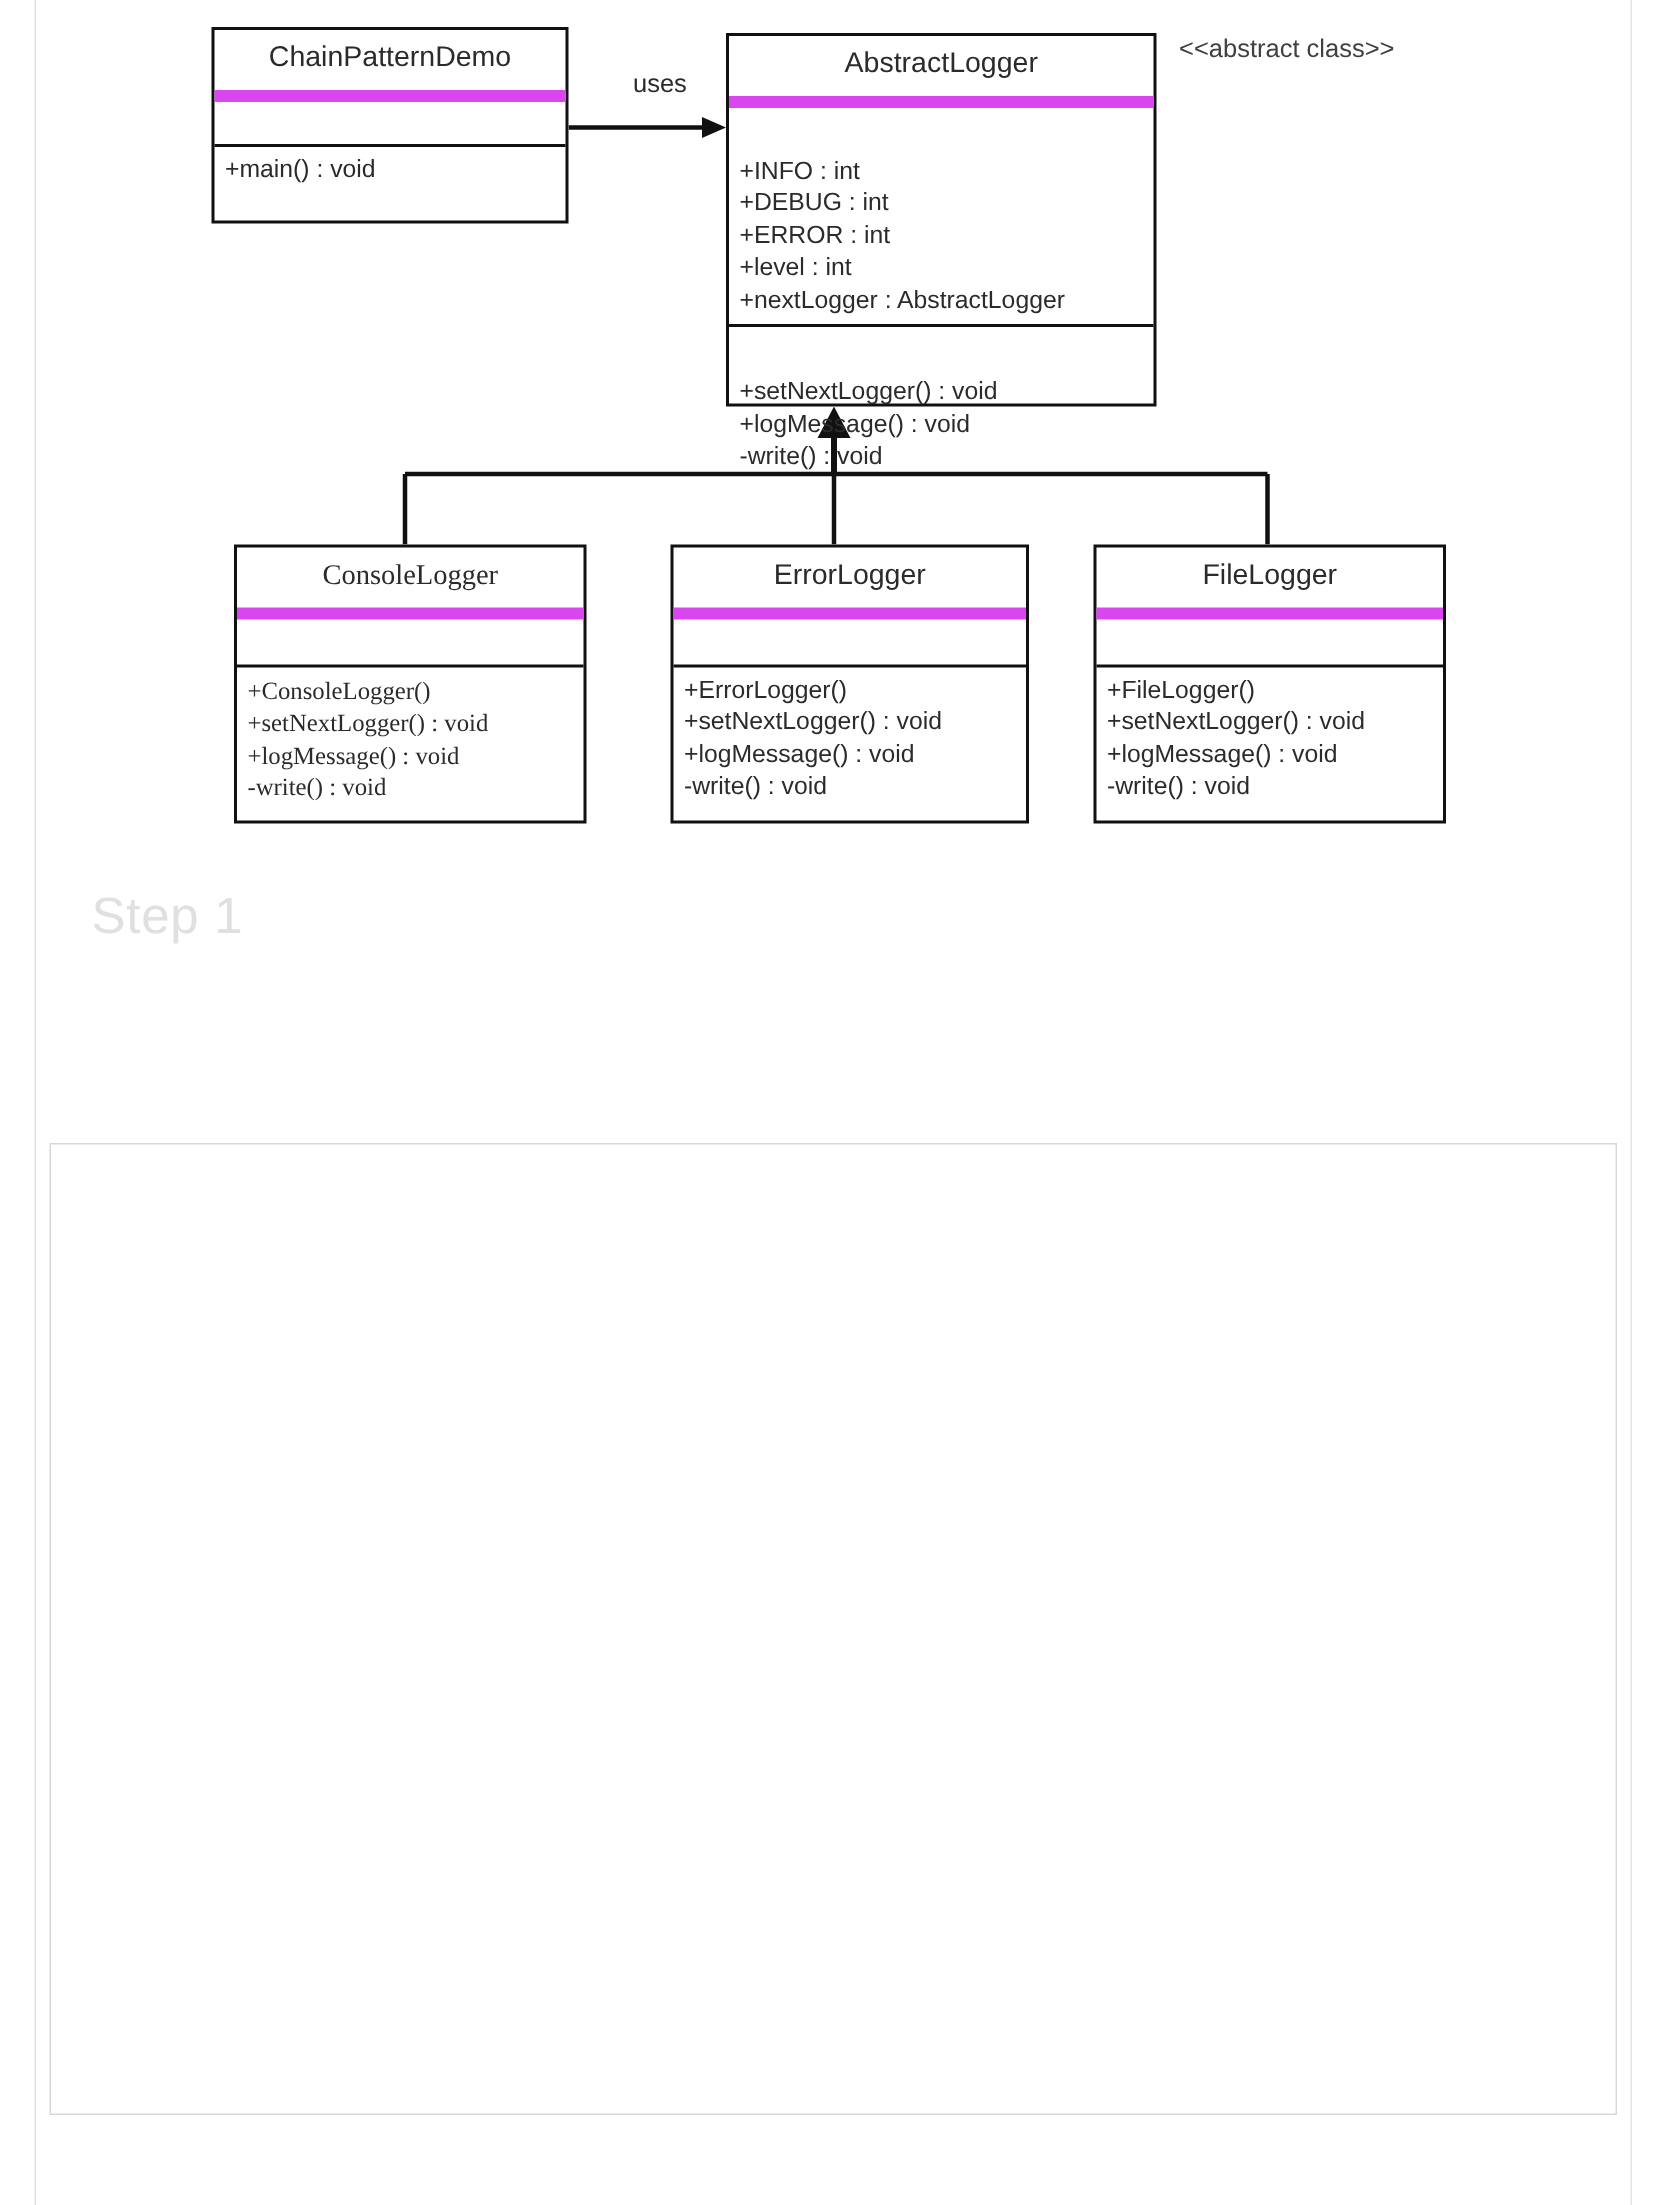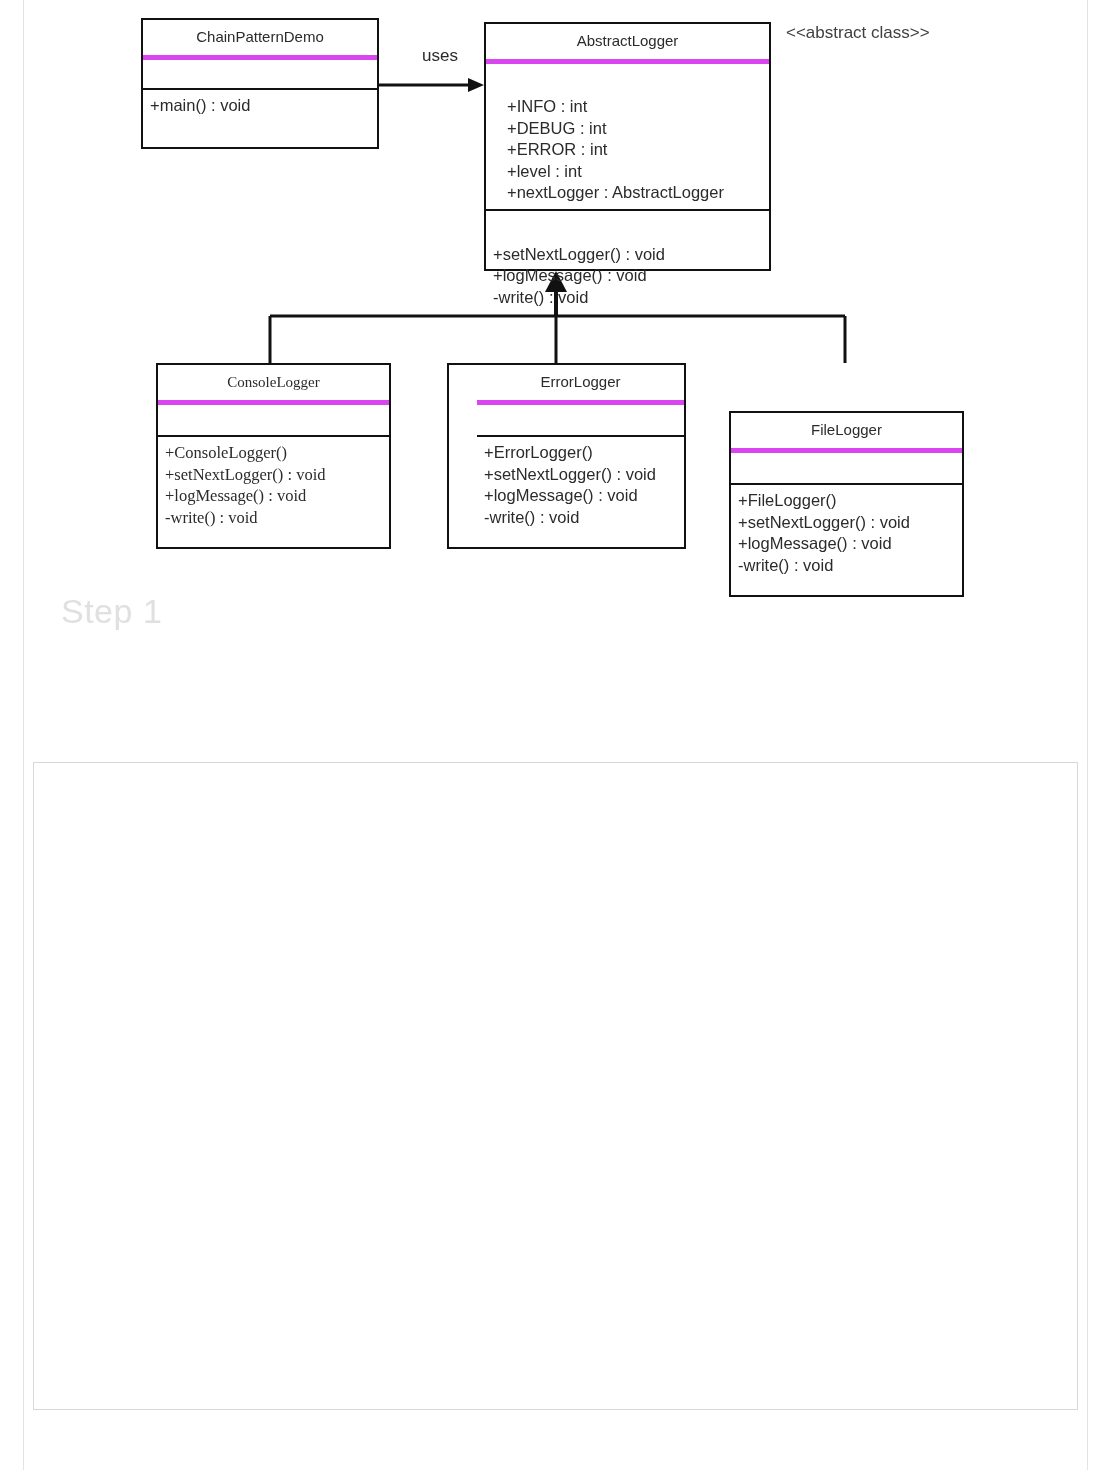--- a/index.html
+++ b/index.html
@@ -36,31 +36,31 @@
     position: absolute;
     box-sizing: border-box;
     background: #ffffff;
     border: 2px solid #111111;
     display: flex;
     flex-direction: column;
   }
   .uml-name {
     box-sizing: border-box;
     text-align: center;
-    font-size: 15px;
+    font-size: 19px;
     line-height: 1.2;
     padding: 8px 4px 9px 4px;
-    border-bottom: 5px solid #d946ef;
+    border-bottom: 8px solid #d946ef;
     color: #2b2b2b;
     white-space: nowrap;
   }
   .uml-attrs {
     box-sizing: border-box;
     border-bottom: 2px solid #111111;
-    padding: 4px 7px 5px 21px;
+    padding: 4px 7px 5px 7px;
     font-size: 16.5px;
     line-height: 21.5px;
     color: #2b2b2b;
   }
   .uml-attrs.empty { min-height: 24px; padding: 0; }
   .uml-ops {
     box-sizing: border-box;
     padding: 5px 7px 6px 7px;
     font-size: 16.5px;
     line-height: 21.5px;
@@ -76,24 +76,24 @@
   #box-demo .uml-attrs.empty { height: 30px; }
 
   #box-abstract {
     left: 484px; top: 22px; width: 287px; height: 249px; gap: 28px;
   }
 
   #box-console {
     left: 156px; top: 363px; width: 235px; height: 186px; font-family: Liberation Serif, serif;
   }
   #box-error {
-    left: 447px; top: 363px; width: 239px; height: 186px; padding-left: 28px;
+    left: 447px; top: 363px; width: 239px; height: 186px;
   }
   #box-file {
-    left: 729px; top: 363px; width: 235px; height: 186px; margin-top: 48px;
+    left: 729px; top: 363px; width: 235px; height: 186px;
   }
   #box-console .uml-attrs.empty,
   #box-error   .uml-attrs.empty,
   #box-file    .uml-attrs.empty { height: 32px; }
 
   
   #stereotype {
     position: absolute;
     left: 786px;
     top: 23px;

